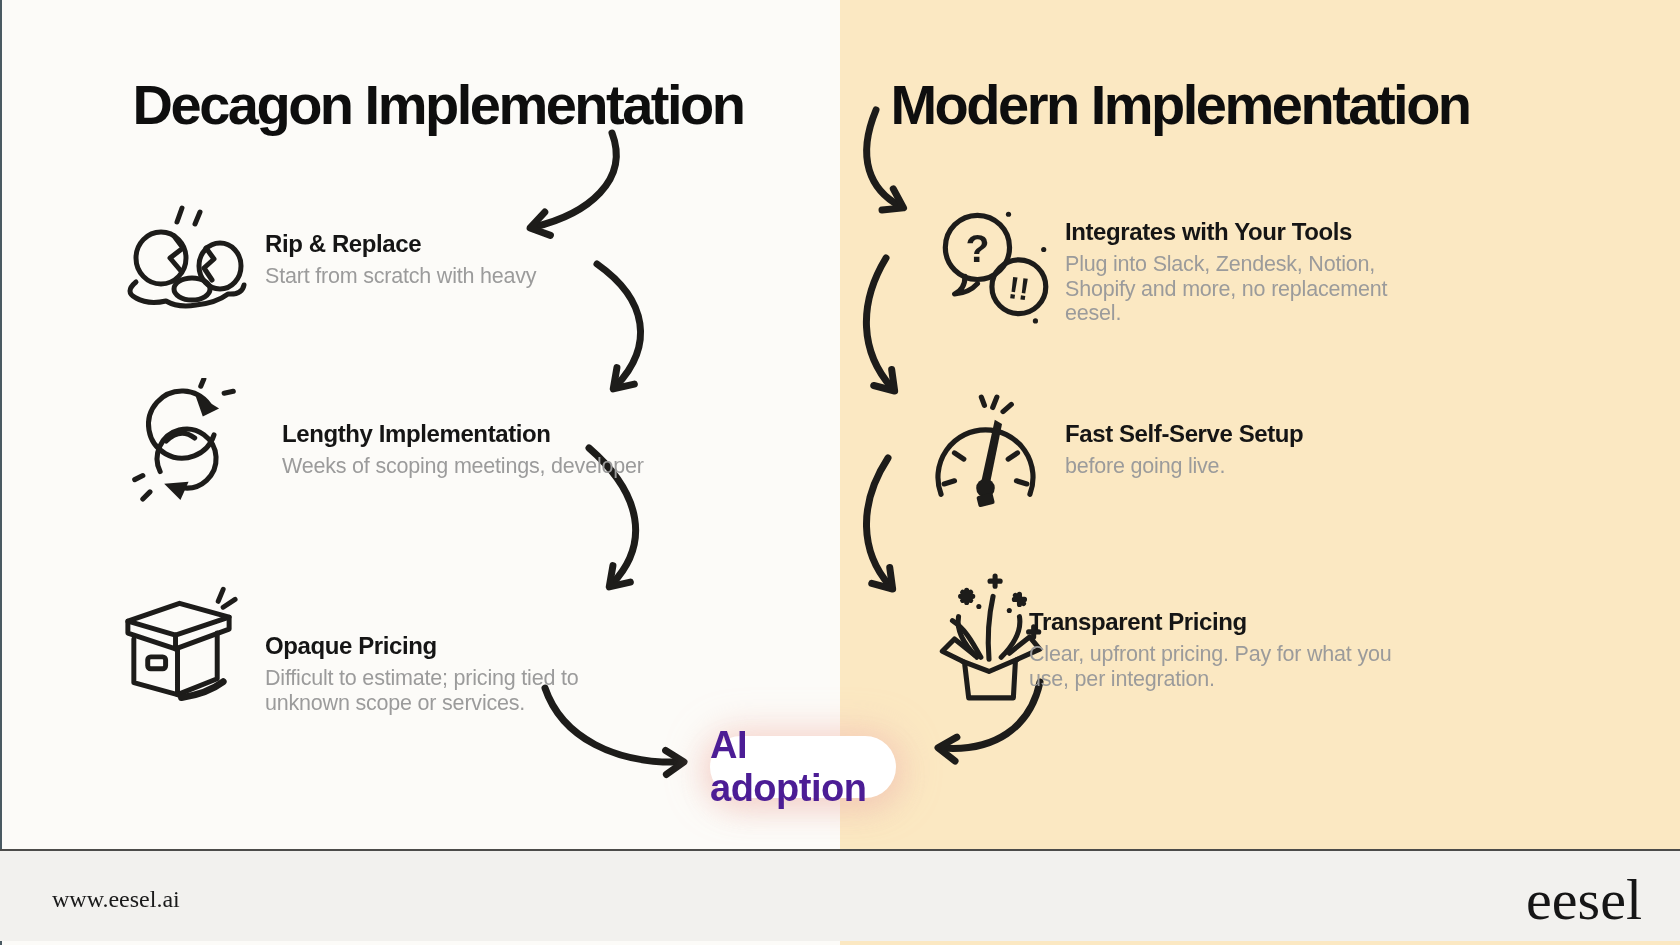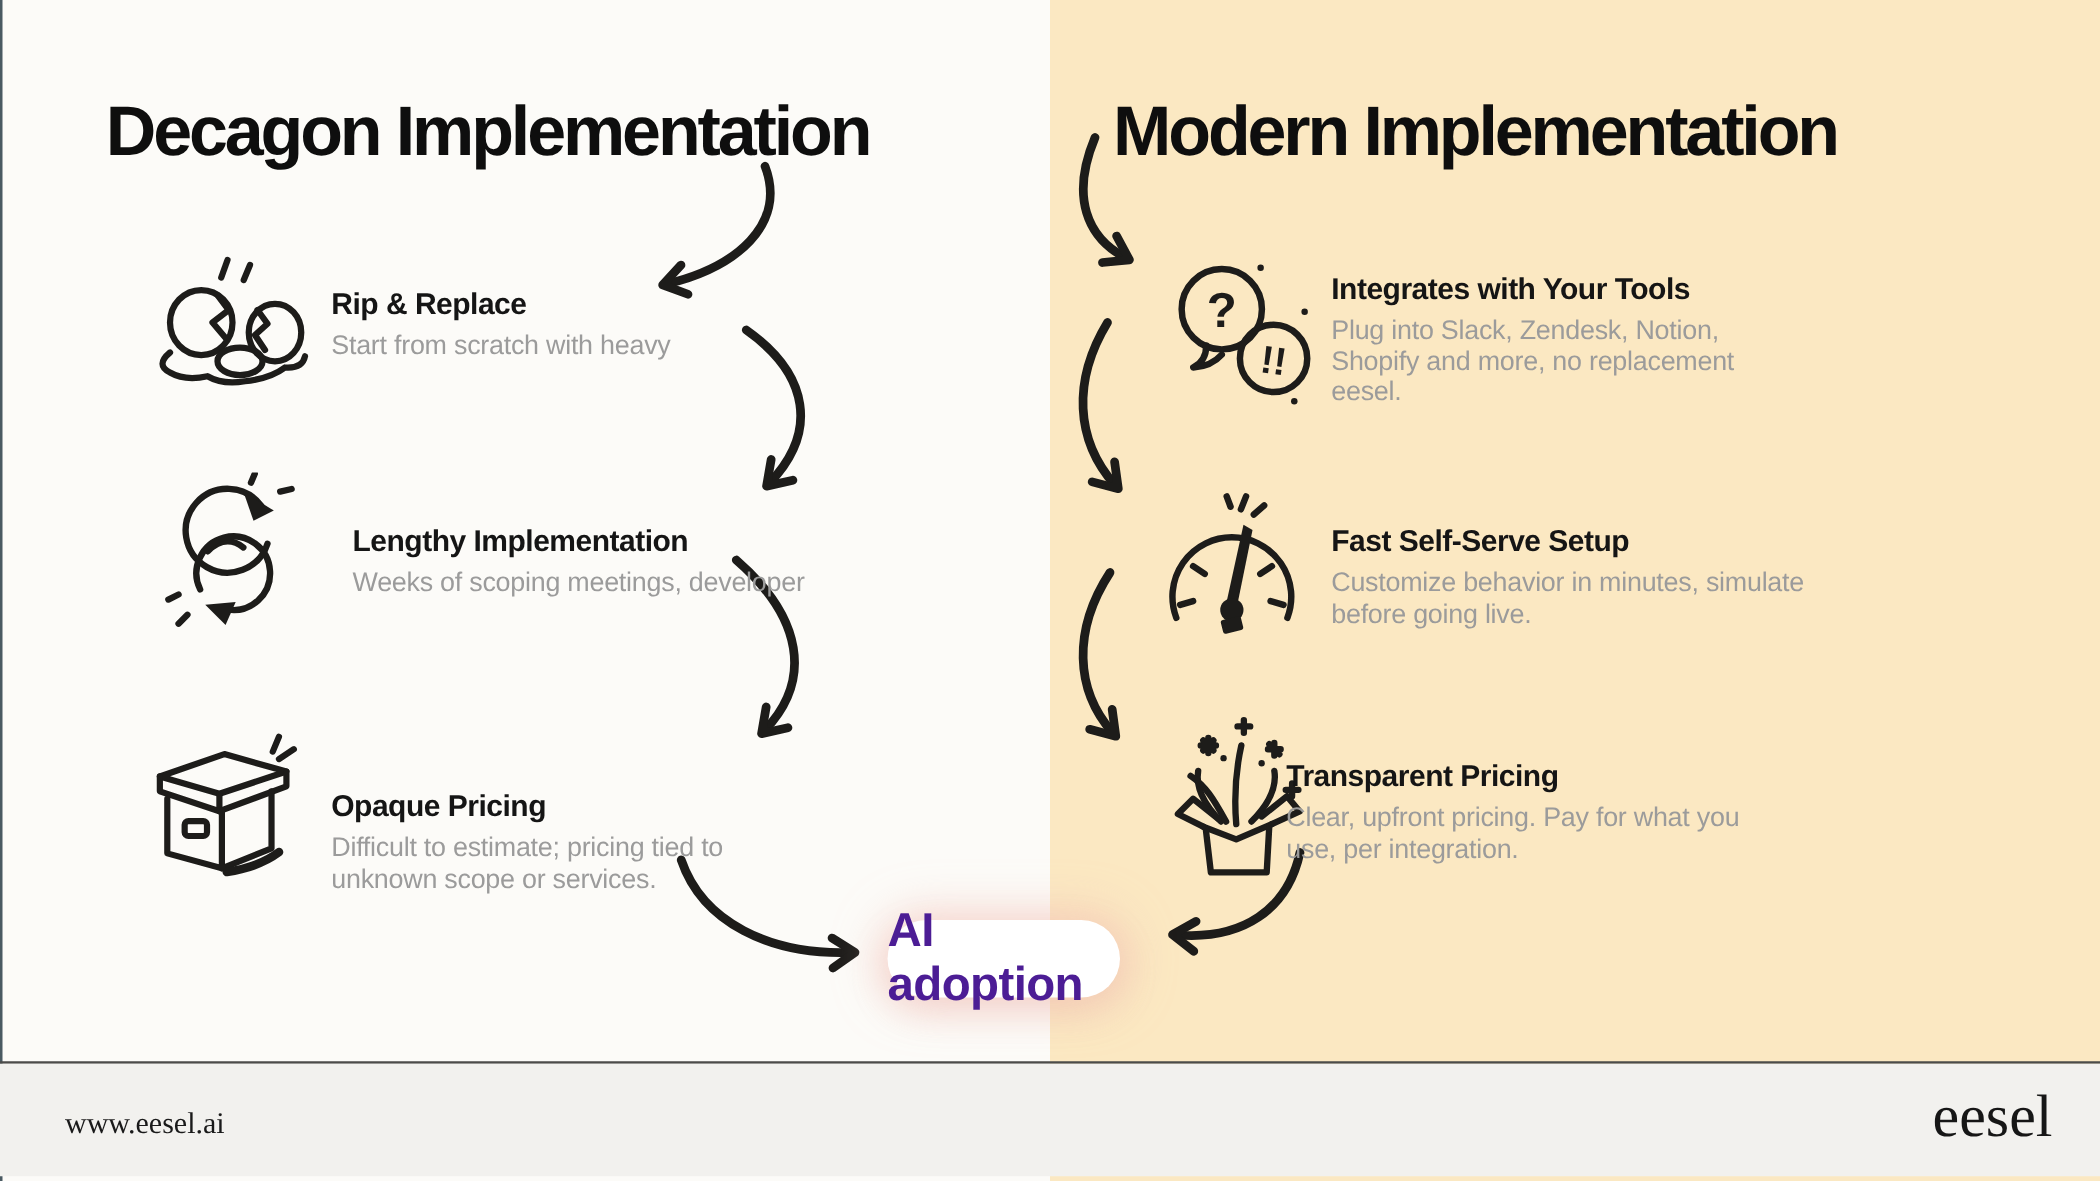--- a/index.html
+++ b/index.html
@@ -9,21 +9,21 @@
   }
   html,body{margin:0;padding:0;}
   body{font-family:"Liberation Sans",sans-serif;background:#ffffff;}
   .canvas{position:relative;width:1680px;height:945px;overflow:hidden;}
   .bg-left{position:absolute;left:0;top:0;width:840px;height:945px;background:var(--bg-left);}
   .bg-right{position:absolute;left:840px;top:0;width:840px;height:945px;background:var(--bg-right);}
   .edge-line{position:absolute;left:0;top:0;width:2px;height:945px;background:var(--edge);}
   .divider{position:absolute;left:0;top:849px;width:1680px;height:2px;background:var(--divider);}
   .footer-band{position:absolute;left:0;top:851px;width:1680px;height:90px;background:var(--footer-bg);}
   .col-title{position:absolute;top:72px;font-size:56px;font-weight:800;letter-spacing:-2.5px;color:#0e0e0e;text-align:center;white-space:nowrap;}
-  .title-left{left:0;width:780px;}
+  .title-left{left:0;width:780px;padding-left:48px;}
   .title-right{left:860px;width:640px;}
   .icon-box{position:absolute;}
   .icon-box svg{display:block;width:100%;height:100%;}
   .item-text{position:absolute;width:440px;}
   .item-heading{font-size:24px;font-weight:700;letter-spacing:-0.4px;color:var(--heading);margin-bottom:6px;white-space:nowrap;}
   .desc-line{font-size:21.5px;line-height:24.5px;color:var(--text-gray);letter-spacing:-0.2px;white-space:nowrap;}
   
   .pos-l1-icon{left:116px;top:198px;width:150px;height:122px;}
   .pos-l1-text{left:265px;top:230px;}
   .pos-l2-icon{left:124px;top:378px;width:120px;height:124px;}
@@ -36,21 +36,21 @@
   .pos-r2-icon{left:926px;top:393px;width:120px;height:124px;}
   .pos-r2-text{left:1065px;top:420px;}
   .pos-r3-icon{left:928px;top:572px;width:122px;height:134px;}
   .pos-r3-text{left:1029px;top:608px;}
   .arrows{position:absolute;left:0;top:0;width:1680px;height:850px;pointer-events:none;}
   .badge{position:absolute;left:710px;top:736px;width:186px;height:62px;background:var(--badge-bg);
     border-radius:33px;display:flex;align-items:center;justify-content:center;
     font-size:38px;font-weight:700;letter-spacing:-0.5px;color:#4c1d95;
     box-shadow:0 0 34px 8px rgba(244,192,180,0.55), 0 10px 30px rgba(228,170,160,0.28);}
   .footer-url{position:absolute;left:52px;top:886px;font-family:"Liberation Serif",serif;font-size:24px;color:#1a1a1a;}
-  .footer-brand{position:absolute;right:38px;top:866px;font-family:"Liberation Serif",serif;font-size:48px;color:#161616;margin-left:40px;}
+  .footer-brand{position:absolute;right:38px;top:866px;font-family:"Liberation Serif",serif;font-size:58px;color:#161616;margin-left:40px;}
   .doodle{stroke:var(--ink);stroke-width:5;fill:none;stroke-linecap:round;stroke-linejoin:round;}
   .doodle-fill{fill:var(--ink);stroke:none;}
   .doodle-glyph{fill:var(--ink);stroke:none;font-family:"Liberation Sans",sans-serif;font-weight:bold;}
 </style>
 </head>
 <body>
 
 <div class="canvas">
   <div class="bg-left"></div>
   <div class="bg-right"></div>
@@ -170,21 +170,20 @@
         <path d="M88,58 l-9,6"></path>
           <path d="M97,88 l-10,-3"></path>
       </g>
       <path class="doodle-fill" d="M52,90 L66,26 L73,30 L60,94 Z"></path>
       <circle class="doodle-fill" cx="57" cy="92" r="9"></circle>
       <rect class="doodle-fill" x="49" y="98" width="16" height="11" rx="2" transform="rotate(-14 57 103)"></rect>
     </svg>
   </div>
   <div class="item-text pos-r2-text">
     <div class="item-heading">Fast Self-Serve Setup</div>
-    <div class="desc-line">Customize behavior in minutes, simulate</div>
     <div class="desc-line">before going live.</div>
   </div>
 
   <div class="icon-box pos-r3-icon">
     <svg viewBox="0 0 120 132">
       <g class="doodle">
         <path d="M60,86 C58,62 60,42 64,24"></path>
         <path d="M48,84 C34,70 28,56 30,44"></path>
         <path d="M72,84 C86,70 92,56 90,44"></path>
         <path d="M52,84 C42,66 36,56 24,48"></path>

